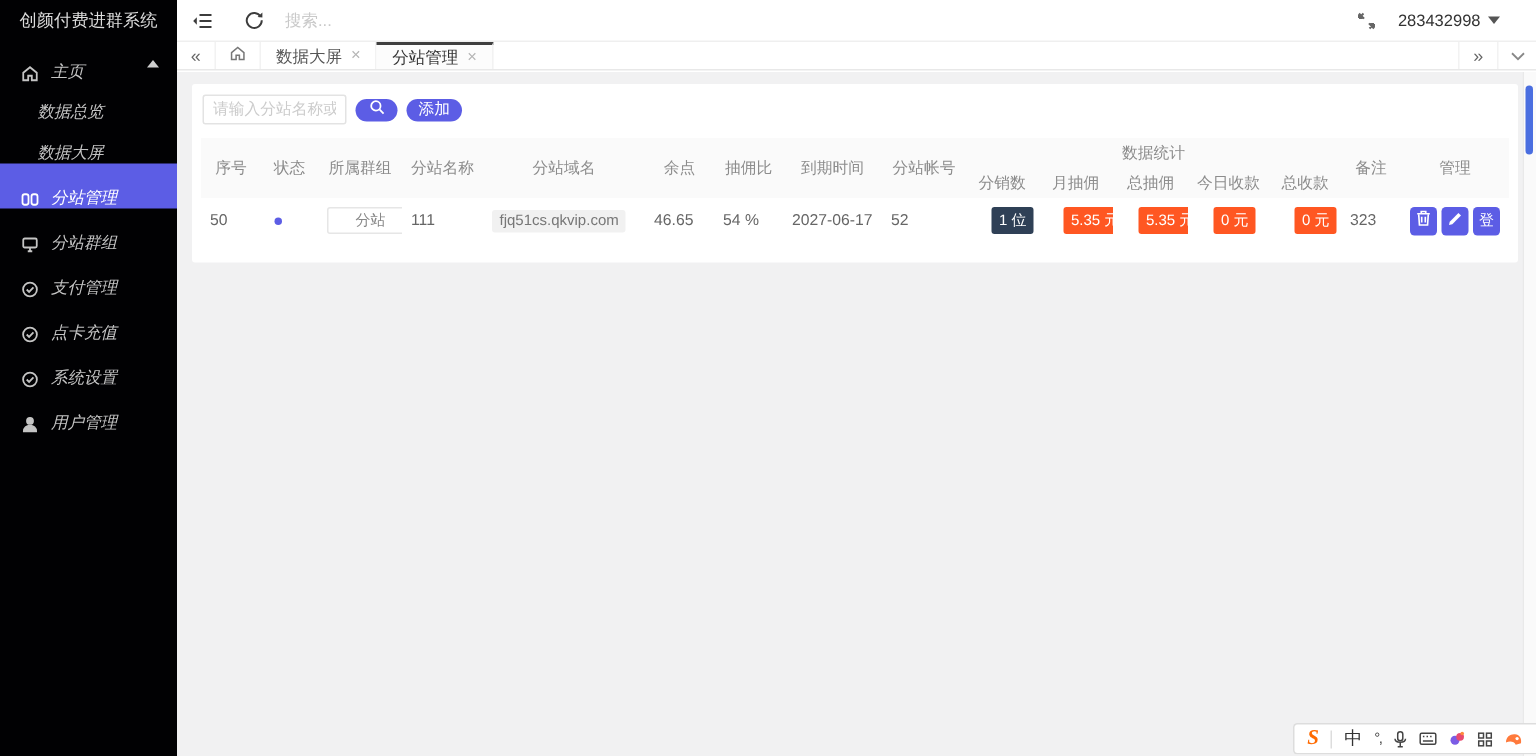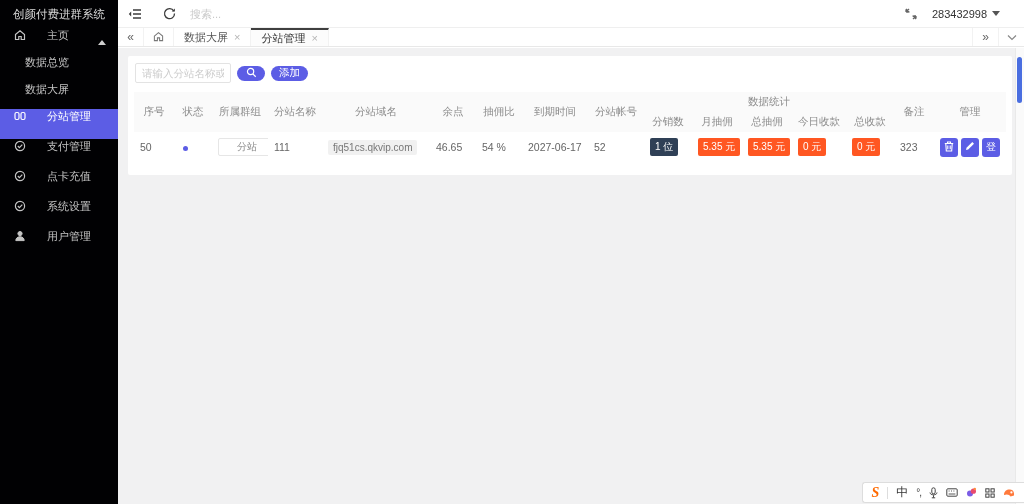--- a/index.html
+++ b/index.html
@@ -2,22 +2,22 @@
 <html><head>
 <meta charset="utf-8">
 <style>
   * { margin:0; padding:0; box-sizing:border-box; }
   html,body { width:1024px; height:504px; overflow:hidden; }
   body { position:relative; background:#fff; font-family:"Liberation Sans","DejaVu Sans",sans-serif; }
 
   
   #sidebar { position:absolute; left:0; top:0; width:118px; height:504px; background:#010103; }
   .logo { height:28px; line-height:28px; text-align:center; color:#dcdcdc; font-size:11.5px; white-space:nowrap; }
-  .mi { position:relative; height:30px; display:flex; align-items:flex-start; gap:21px; padding-left:13px;
-        font-size:11px; color:#c4c4c4; cursor:pointer; }
+  .mi { position:relative; height:30px; display:flex; align-items:flex-end; gap:8px; padding-left:13px;
+        font-size:11px; color:#c4c4c4; cursor:pointer;font-style:italic; }
   .mi.h27 { height:27px; }
   .mi.sub { padding-left:25px; }
   .mi.active { background:#5c5de5; color:#fff; }
   .mi .ic { width:13px; height:13px; display:flex; align-items:center; justify-content:center; flex:0 0 13px; }
   .mi svg { stroke:#c4c4c4; }
   .mi.active svg { stroke:#fff; }
   .caret-up { position:absolute; right:12px; top:12px; width:0; height:0;
               border-left:4px solid transparent; border-right:4px solid transparent; border-bottom:5px solid #cfcfcf; }
 
   
@@ -55,21 +55,21 @@
   .btn-search { width:28px; }
   .btn-add { padding:0 8px; }
 
   table { width:100%; border-collapse:collapse; table-layout:fixed; font-size:10.5px; }
   thead th { background:#fafafa; color:#8c8c8c; font-weight:400; text-align:center; padding:0 6px; height:20px; white-space:nowrap; overflow:hidden; }
   thead th.group { text-align:center; }
   tbody td { padding:0 6px; height:30px; color:#666; white-space:nowrap; overflow:hidden; }
   .dot { display:inline-block; width:5px; height:5px; border-radius:50%; background:#5c5de5; margin-left:3px; }
   .tag { display:inline-block; border:1px solid #e6e6e6; border-radius:2px; padding:1px 18px; color:#888; font-size:10px; background:#fff; }
   .pill { display:inline-block; background:#f1f1f1; border-radius:2px; padding:2px 5px; color:#777; font-size:10px; }
-  .badge { display:inline-block; border-radius:2px; padding:2px 5px; color:#fff; font-size:10px; }
+  .badge { display:inline-block; border-radius:2px; padding:2px 5px; color:#fff; font-size:10px;margin-left:11px; }
   .badge.dark { background:#2f4056; }
   .badge.red { background:#ff5722; }
   .ops { display:flex; gap:3px; }
   .op { width:20px; height:19px; background:#5c5de5; border:none; border-radius:3px; color:#fff; cursor:pointer;
         display:flex; align-items:center; justify-content:center; font-size:10px; font-family:inherit; }
 
   
   #scroll-track { position:absolute; top:48px; right:0; bottom:0; width:9px; background:#fafafa; border-left:1px solid #e9e9e9; }
   #scroll-thumb { position:absolute; top:9px; left:1px; width:5px; height:46px; background:#4a6ee0; border-radius:3px; }
 
@@ -105,20 +105,29 @@
   </div>
 
   <div class="mi active">
     <span class="ic">
       <svg width="12" height="12" viewBox="0 0 12 12" fill="none" stroke-width="1.2">
           <rect x="1" y="2.5" width="4" height="7" rx="1.5"></rect>
           <rect x="7" y="2.5" width="4" height="7" rx="1.5"></rect>
         </svg>
     </span>
     <span>分站管理</span>
+  </div>
+  <div class="mi">
+    <span class="ic">
+      <svg width="12" height="12" viewBox="0 0 12 12" fill="none" stroke-width="1.2">
+          <rect x="1.5" y="2" width="9" height="6" rx="1"></rect>
+          <path d="M4.5 10.5 H7.5 M6 8 V10.5"></path>
+        </svg>
+    </span>
+    <span>分站群组</span>
   </div>
   <div class="mi">
     <span class="ic">
       <svg width="12" height="12" viewBox="0 0 12 12" fill="none" stroke-width="1.2">
           <circle cx="6" cy="6" r="4.6"></circle>
           <path d="M3.8 6 L5.4 7.6 L8.3 4.6"></path>
         </svg>
     </span>
     <span>支付管理</span>
   </div>

